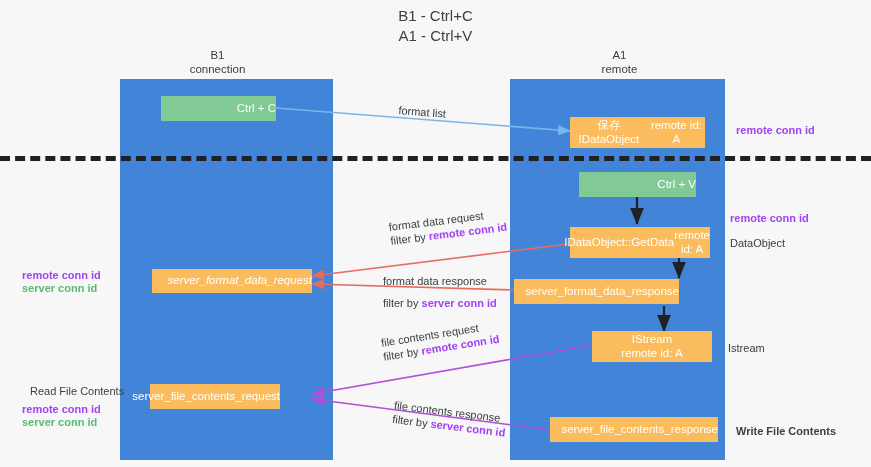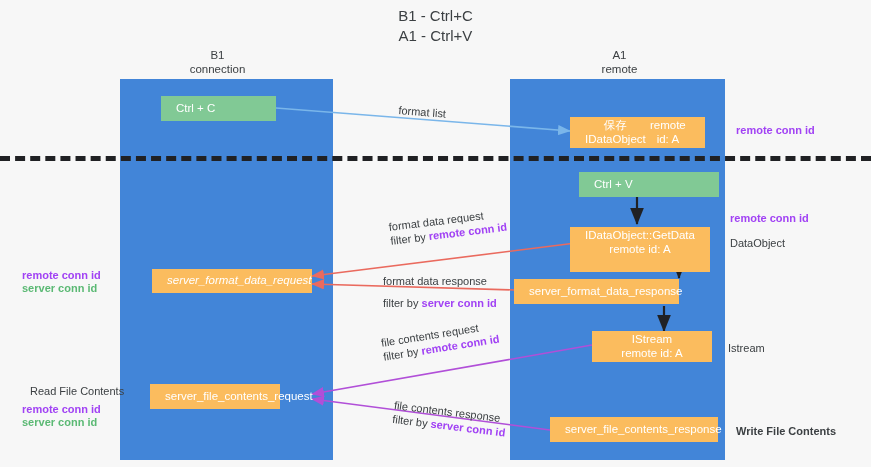--- a/index.html
+++ b/index.html
@@ -31,27 +31,27 @@
   }
 
   
   .lane{position:absolute;background:#4285d8;z-index:1;}
   #lane-b1{left:120px;top:79px;width:213px;height:381px;}
   #lane-a1{left:510px;top:79px;width:215px;height:381px;}
 
   
   .node{
     position:absolute;
-    display:flex;align-items:center;justify-content:flex-start;
+    display:flex;align-items:center;justify-content:flex-end;
     text-align:center;
     color:#ffffff;
     font-size:11.5px;
     line-height:13.5px;
     box-sizing:border-box;
-    padding:2px 15px;
+    padding:2px 0;
   }
   .node.green{background:#81c995;}
   .node.orange{background:#fbbc5e;}
 
   
   .ftext{
     position:absolute;font-size:11px;line-height:14px;color:#3c4043;white-space:nowrap;
   }
   .ftext.rot{transform-origin:0 0;}
   .purple{color:#a142f4;font-weight:bold;}
@@ -122,25 +122,25 @@
 
     <div class="node green" style="left:161px;top:96px;width:115px;height:25px;">
       <span>Ctrl + C</span>
     </div>
 
     <div class="node orange" style="left:570px;top:117px;width:135px;height:31px;flex-direction:row;">
       <span>保存IDataObject</span>
       <span>remote id: A</span>
     </div>
 
-    <div class="node green" style="left:579px;top:172px;width:140px;height:25px;">
+    <div class="node green" style="left:579px;top:172px;width:117px;height:25px;">
       <span>Ctrl + V</span>
     </div>
 
-    <div class="node orange" style="left:570px;top:227px;width:140px;height:45px;flex-direction:column;">
+    <div class="node orange" style="left:570px;top:227px;width:140px;height:31px;flex-direction:row;">
       <span>IDataObject::GetData</span>
       <span>remote id: A</span>
     </div>
 
     <div class="node orange" style="left:152px;top:269px;width:160px;height:24px;font-style:italic;">
       <span>server_format_data_request</span>
     </div>
 
     <div class="node orange" style="left:514px;top:279px;width:165px;height:25px;">
       <span>server_format_data_response</span>

